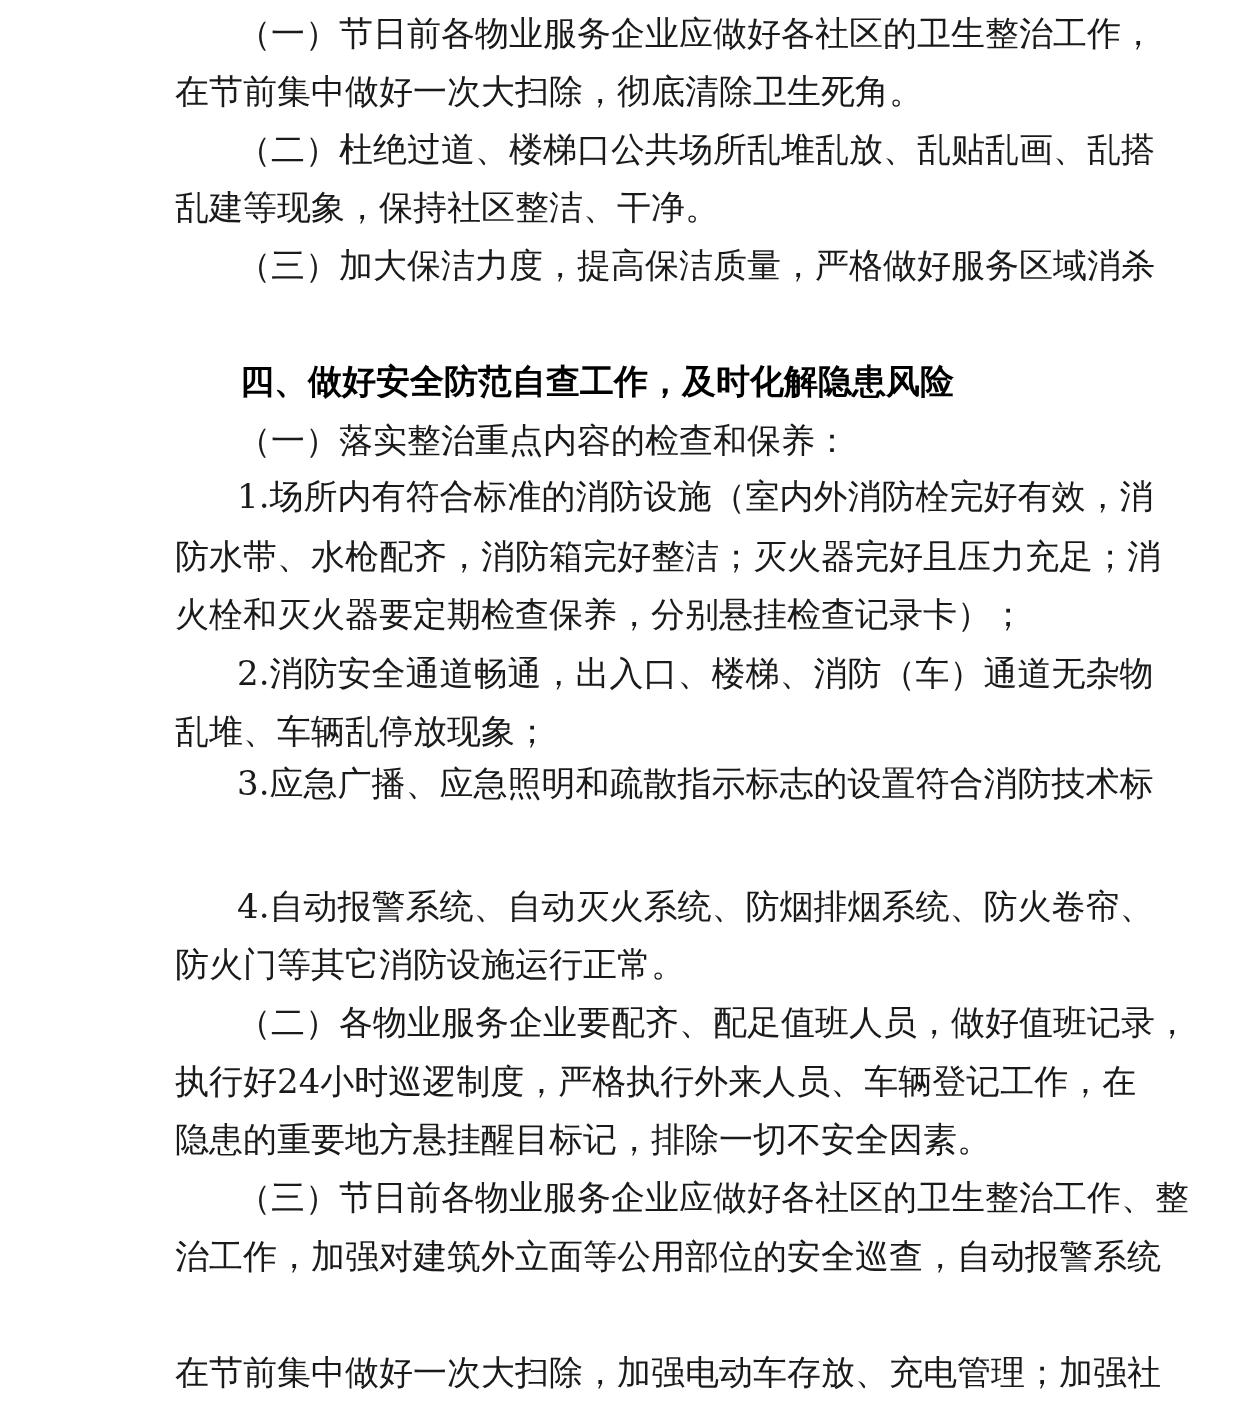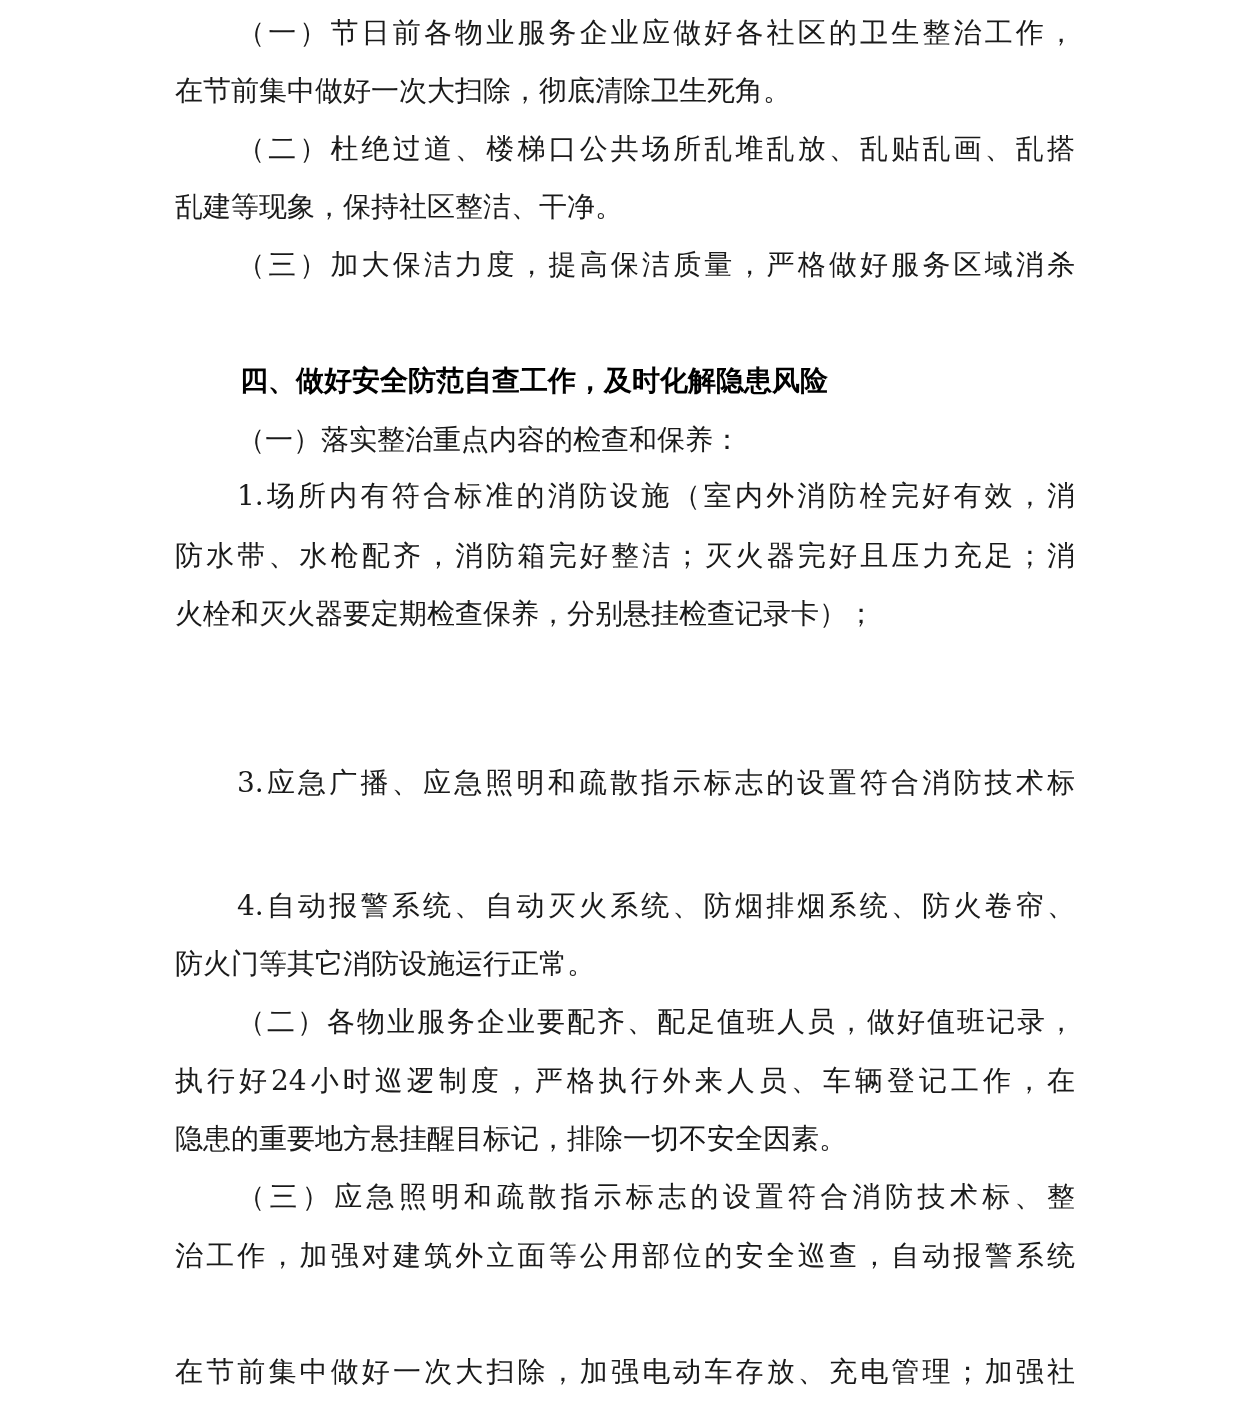--- a/index.html
+++ b/index.html
@@ -5,21 +5,21 @@
   html, body { margin: 0; padding: 0; background: #ffffff; }
   body { width: 1240px; height: 1406px; position: relative; overflow: hidden; }
   .page { position: absolute; left: 0; top: 0; width: 1240px; height: 1406px; background: #fff; }
   .line {
     position: absolute;
     left: 175px;
     width: 900px;
     height: 40px;
     line-height: 40px;
     font-family: "DejaVu Serif", "Liberation Serif", serif;
-    font-size: 28px;
+    font-size: 34px;
     color: #1a1a1a;
     white-space: nowrap;
     text-align: justify;
     text-align-last: justify;
     letter-spacing: 0px;
   }
   .line.last { text-align-last: left; }
   .line.indent { left: 237px; width: 838px; }
   .line.heading {
     font-family: "DejaVu Sans", "Liberation Sans", sans-serif;
@@ -36,22 +36,24 @@
   <div class="line indent" style="top:13px">（一）节日前各物业服务企业应做好各社区的卫生整治工作，</div>
   <div class="line last" style="top:71px">在节前集中做好一次大扫除，彻底清除卫生死角。</div>
   <div class="line indent" style="top:129px">（二）杜绝过道、楼梯口公共场所乱堆乱放、乱贴乱画、乱搭</div>
   <div class="line last" style="top:187px">乱建等现象，保持社区整洁、干净。</div>
   <div class="line indent" style="top:245px">（三）加大保洁力度，提高保洁质量，严格做好服务区域消杀</div>
   <div class="line heading last" style="top:361px">四、做好安全防范自查工作，及时化解隐患风险</div>
   <div class="line indent last" style="top:420px">（一）落实整治重点内容的检查和保养：</div>
   <div class="line indent" style="top:476px">1.场所内有符合标准的消防设施（室内外消防栓完好有效，消</div>
   <div class="line" style="top:536px">防水带、水枪配齐，消防箱完好整洁；灭火器完好且压力充足；消</div>
   <div class="line last" style="top:594px">火栓和灭火器要定期检查保养，分别悬挂检查记录卡）；</div>
+  <div class="line indent" style="top:653px">2.消防安全通道畅通，出入口、楼梯、消防（车）通道无杂物</div>
+  <div class="line last" style="top:711px">乱堆、车辆乱停放现象；</div>
   <div class="line indent" style="top:763px">3.应急广播、应急照明和疏散指示标志的设置符合消防技术标</div>
   <div class="line indent" style="top:886px">4.自动报警系统、自动灭火系统、防烟排烟系统、防火卷帘、</div>
   <div class="line last" style="top:944px">防火门等其它消防设施运行正常。</div>
   <div class="line indent" style="top:1002px">（二）各物业服务企业要配齐、配足值班人员，做好值班记录，</div>
   <div class="line" style="top:1061px">执行好24小时巡逻制度，严格执行外来人员、车辆登记工作，在</div>
   <div class="line last" style="top:1119px">隐患的重要地方悬挂醒目标记，排除一切不安全因素。</div>
-  <div class="line indent" style="top:1177px">（三）应急照明和疏散指示标志的设置符合消防技术标、整</div>
+  <div class="line indent" style="top:1177px">（三）节日前各物业服务企业应做好各社区的卫生整治工作、整</div>
   <div class="line" style="top:1236px">治工作，加强对建筑外立面等公用部位的安全巡查，自动报警系统</div>
   <div class="line" style="top:1352px">在节前集中做好一次大扫除，加强电动车存放、充电管理；加强社</div>
 </div>
 
 </body></html>

